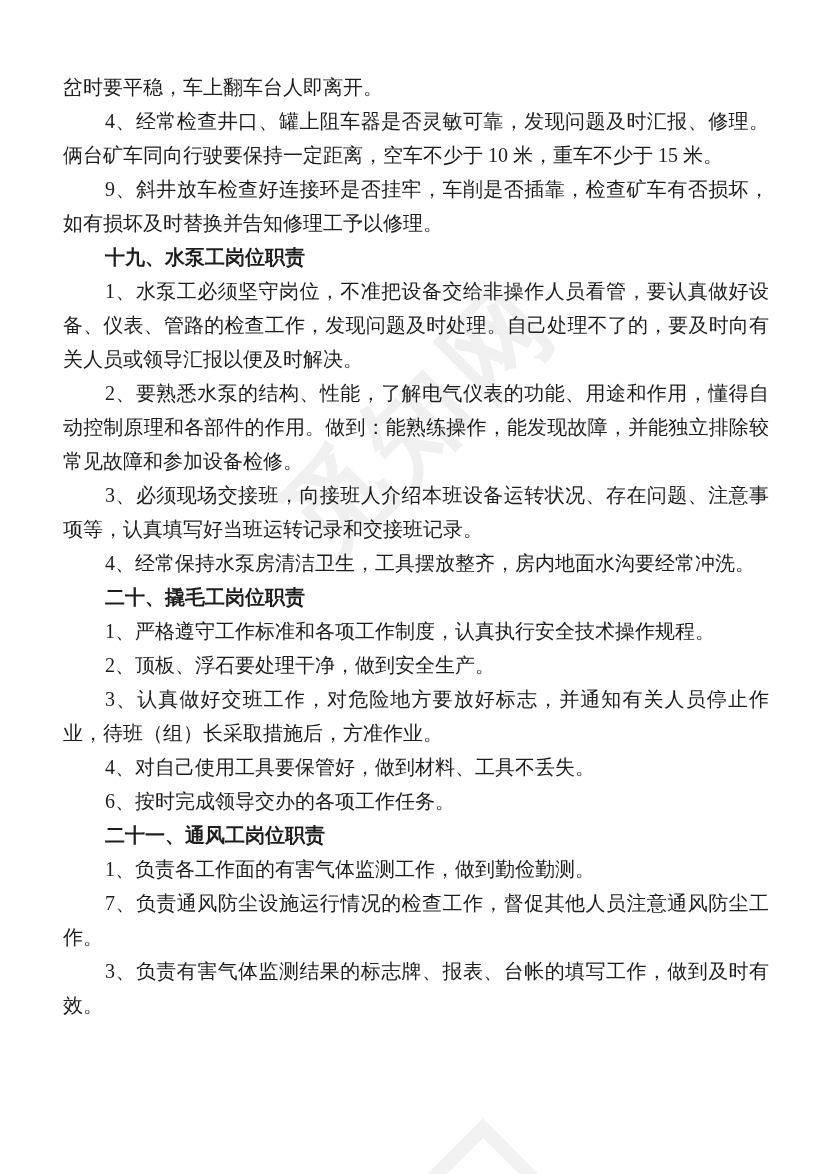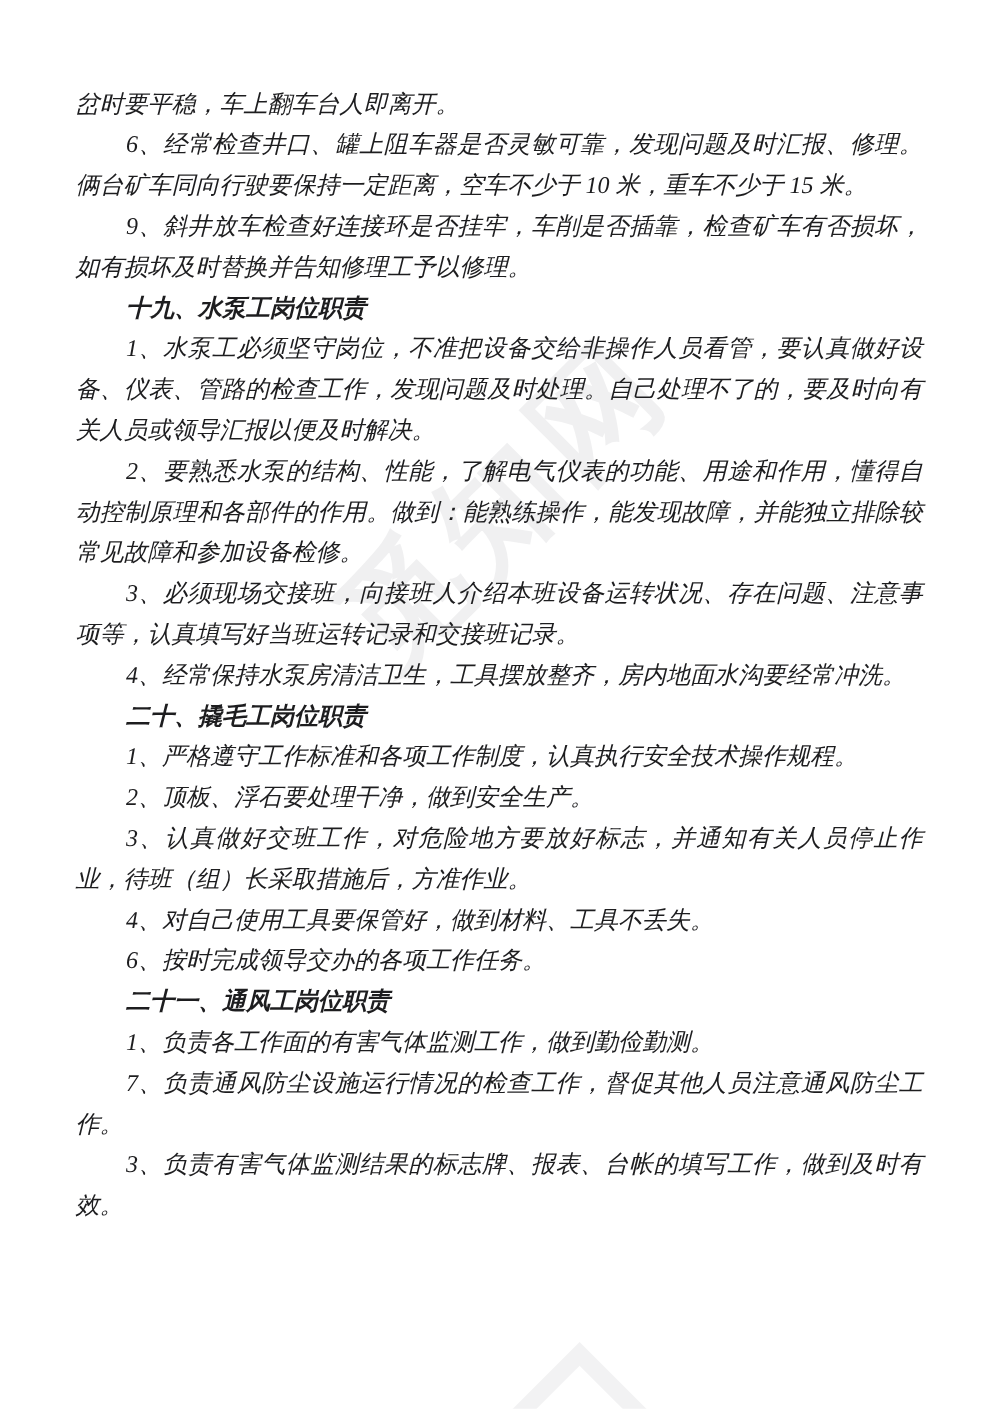--- a/index.html
+++ b/index.html
@@ -24,21 +24,20 @@
     color: #1d1d1f;
     font-size: 20px;
     line-height: 34px;
     text-align: justify;
     text-justify: inter-ideograph;
     z-index: 2;
   }
   .content p {
     margin: 0;
     text-indent: 2.1em;
-    font-style: italic;
   }
   .content p.noindent { text-indent: 0; }
   .content p.h { font-weight: bold; }
   
   .wm-center {
     position: absolute;
     left: 220px;
     top: 220px;
     width: 400px;
     height: 400px;
@@ -86,21 +85,21 @@
   <div class="wm-center">
     <span>觅知网</span>
   </div>
 
   <div class="wm-diamond">
     <span>觅</span>
   </div>
 
   <div class="content">
     <p class="noindent">岔时要平稳，车上翻车台人即离开。</p>
-    <p>6、经常检查井口、罐上阻车器是否灵敏可靠，发现问题及时汇报、修理。俩台矿车同向行驶要保持一定距离，空车不少于 10 米，重车不少于 15 米。</p>
+    <p>4、经常检查井口、罐上阻车器是否灵敏可靠，发现问题及时汇报、修理。俩台矿车同向行驶要保持一定距离，空车不少于 10 米，重车不少于 15 米。</p>
     <p>9、斜井放车检查好连接环是否挂牢，车削是否插靠，检查矿车有否损坏，如有损坏及时替换并告知修理工予以修理。</p>
     <p class="h">十九、水泵工岗位职责</p>
     <p>1、水泵工必须坚守岗位，不准把设备交给非操作人员看管，要认真做好设备、仪表、管路的检查工作，发现问题及时处理。自己处理不了的，要及时向有关人员或领导汇报以便及时解决。</p>
     <p>2、要熟悉水泵的结构、性能，了解电气仪表的功能、用途和作用，懂得自动控制原理和各部件的作用。做到：能熟练操作，能发现故障，并能独立排除较常见故障和参加设备检修。</p>
     <p>3、必须现场交接班，向接班人介绍本班设备运转状况、存在问题、注意事项等，认真填写好当班运转记录和交接班记录。</p>
     <p>4、经常保持水泵房清洁卫生，工具摆放整齐，房内地面水沟要经常冲洗。</p>
     <p class="h">二十、撬毛工岗位职责</p>
     <p>1、严格遵守工作标准和各项工作制度，认真执行安全技术操作规程。</p>
     <p>2、顶板、浮石要处理干净，做到安全生产。</p>
     <p>3、认真做好交班工作，对危险地方要放好标志，并通知有关人员停止作业，待班（组）长采取措施后，方准作业。</p>

